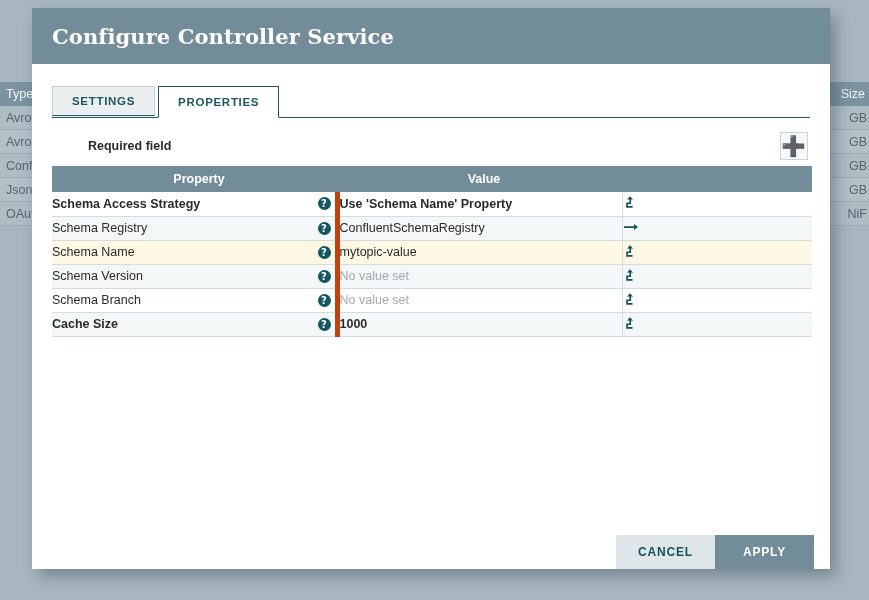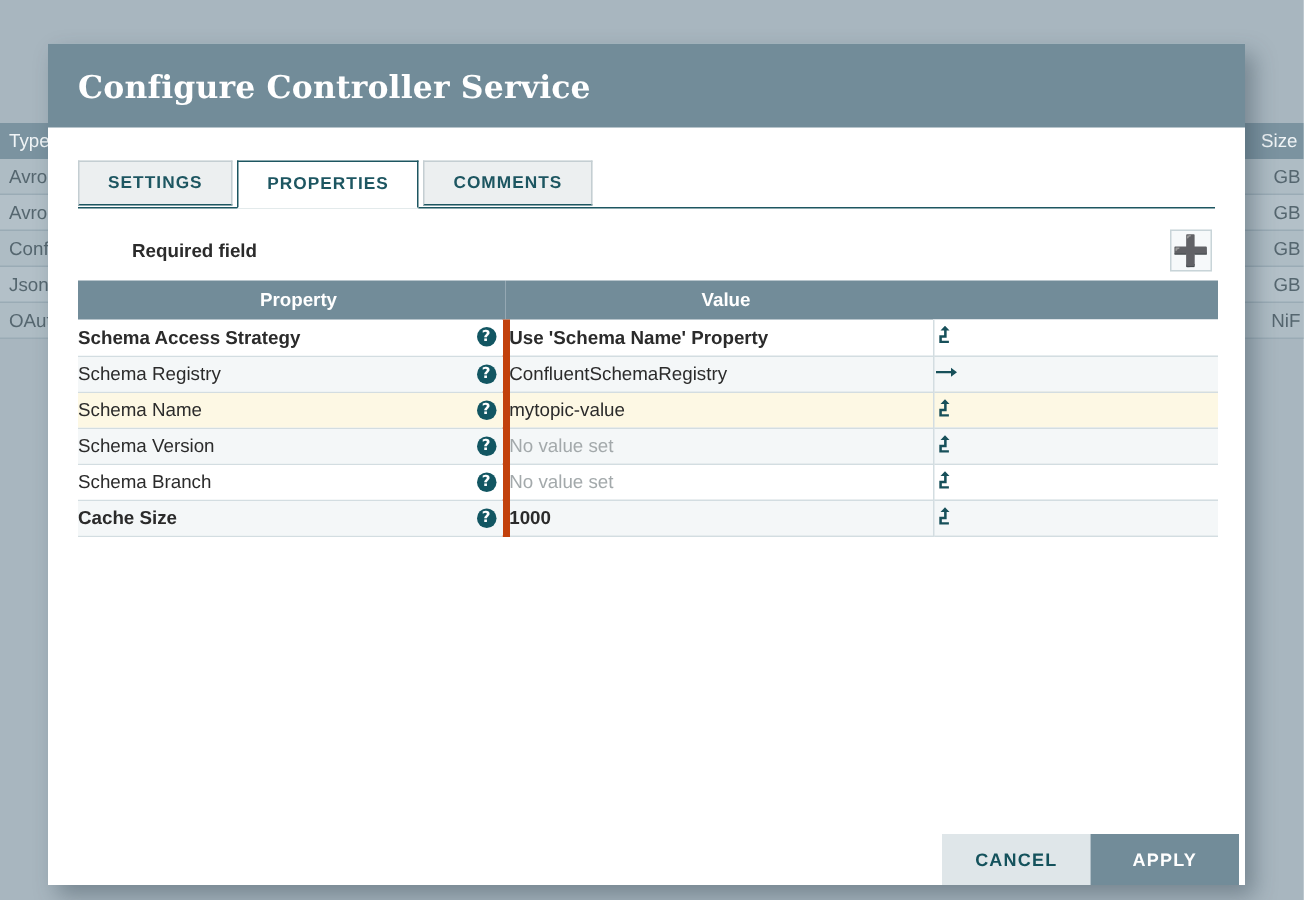--- a/index.html
+++ b/index.html
@@ -56,21 +56,21 @@
   }
   .bg-table.right .bg-td { text-align: right; padding-right: 2px; }
   .bg-td.alt { background: #b3c0c8; }
   .bg-table.left .bg-td { border-right: 1px solid #9aabb5; }
   .bg-table.right .bg-td { border-left: 1px solid #9aabb5; }
 
   
   #dialog {
     position: absolute;
     left: 32px;
-    top: 29px;
+    top: 8px;
     width: 798px;
     height: 561px;
     background: #ffffff;
     box-shadow: 6px 7px 14px rgba(40, 58, 70, 0.38);
     display: flex;
     flex-direction: column;
   }
   #dialog-header {
     height: 56px;
     background: #728c99;
@@ -241,21 +241,21 @@
   }
   .action-icon svg { display: block; }
 
   
   #dialog-footer {
     flex: 0 0 auto;
     height: 34px;
     display: flex;
     justify-content: flex-end;
     align-items: stretch;
-    padding-right: 4px;
+    padding-right: 16px;
   }
   .footer-button {
     width: 99px;
     display: flex;
     align-items: center;
     justify-content: center;
     font-size: 12px;
     font-weight: bold;
     letter-spacing: 0.8px;
     cursor: pointer;
@@ -297,21 +297,20 @@
 
   <div id="dialog-header">
     <div id="dialog-title">Configure Controller Service</div>
   </div>
 
   <div id="dialog-body">
 
     <div id="tabs">
       <div class="tab">SETTINGS</div>
       <div class="tab active">PROPERTIES</div>
-      <div class="tab">COMMENTS</div>
     </div>
 
     <div id="toolbar-row">
       <div id="required-field-label">Required field</div>
       <div id="add-property-button">
         <span class="plus-glyph">➕</span>
       </div>
     </div>
 
     <table id="property-table">

